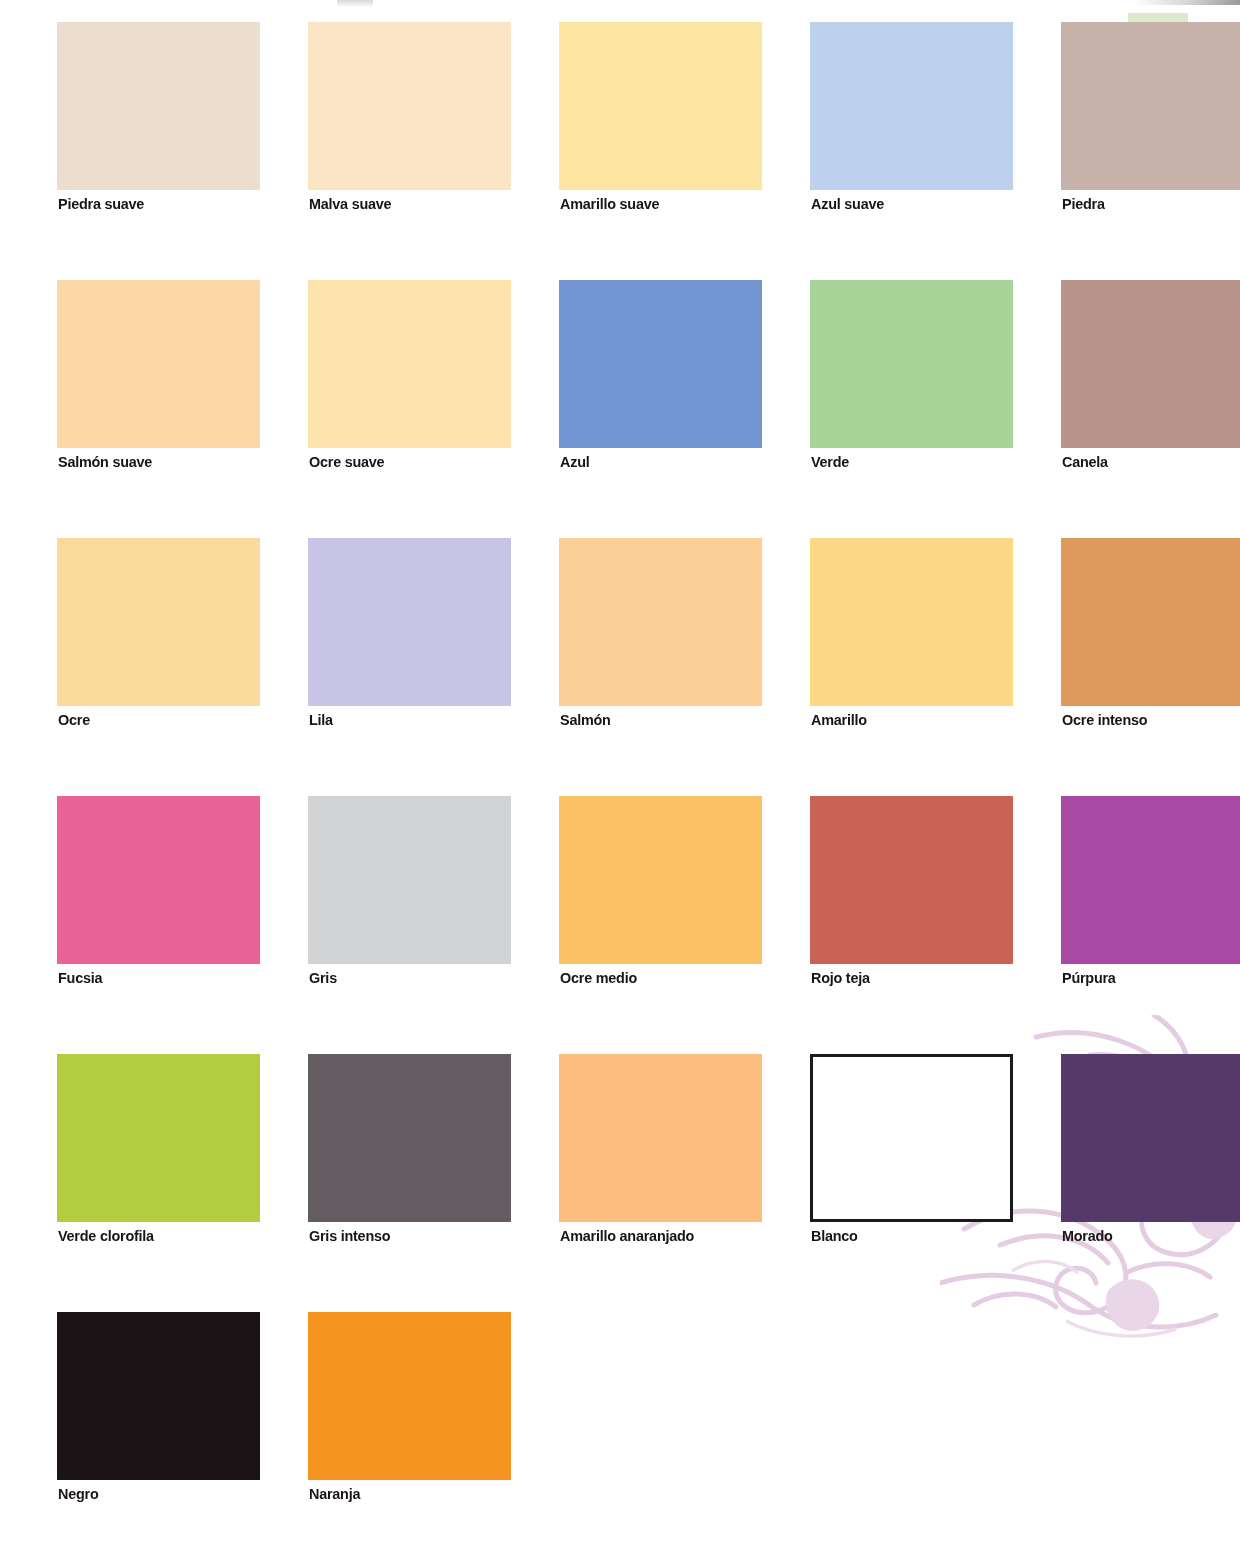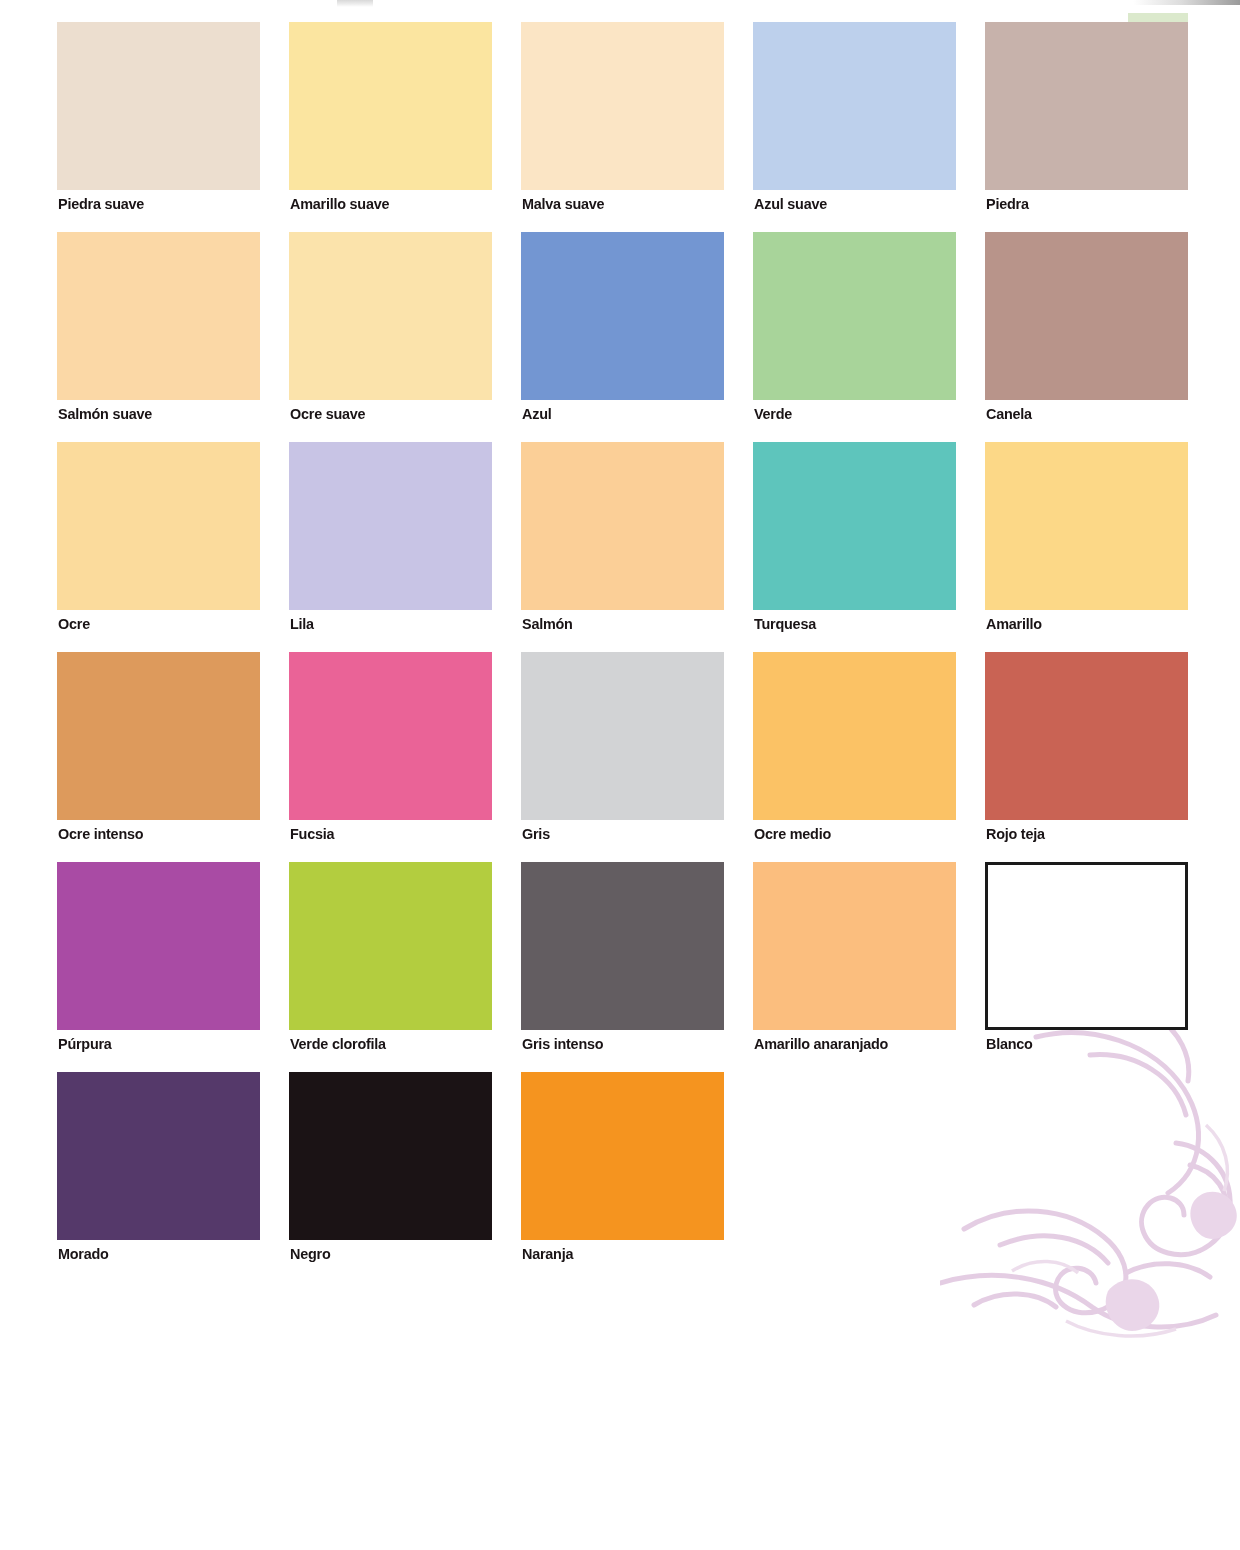--- a/index.html
+++ b/index.html
@@ -59,20 +59,21 @@
   #grid {
     position: absolute;
     left: 57px;
     top: 22px;
     width: 1133px;
     z-index: 2;
     display: grid;
     grid-template-columns: repeat(5, 203px);
     column-gap: 29px;
     row-gap: 0;
+    gap: 48px;
   }
   .cell {
     width: 203px;
     height: 210px;
     position: relative;
   }
   .chip {
     width: 203px;
     height: 168px;
     display: block;
@@ -127,28 +128,28 @@
     <path d="M72 256 C94 242 122 244 138 258"></path>
   </g>
 </svg>
 
 <div id="grid">
     <div class="cell">
       <div class="chip" style="background: rgb(236, 222, 207);"></div>
       <div class="chip-label">Piedra suave</div>
     </div>
     <div class="cell">
+      <div class="chip" style="background: rgb(251, 229, 197);"></div>
+      <div class="chip-label">Malva suave</div>
+    </div>
+    <div class="cell">
       <div class="chip" style="background: rgb(251, 229, 160);"></div>
       <div class="chip-label">Amarillo suave</div>
     </div>
     <div class="cell">
-      <div class="chip" style="background: rgb(251, 229, 197);"></div>
-      <div class="chip-label">Malva suave</div>
-    </div>
-    <div class="cell">
       <div class="chip" style="background: rgb(189, 208, 236);"></div>
       <div class="chip-label">Azul suave</div>
     </div>
     <div class="cell">
       <div class="chip" style="background: rgb(199, 178, 171);"></div>
       <div class="chip-label">Piedra</div>
     </div>
     <div class="cell">
       <div class="chip" style="background: rgb(251, 216, 166);"></div>
       <div class="chip-label">Salmón suave</div>
@@ -173,24 +174,20 @@
       <div class="chip" style="background: rgb(251, 219, 156);"></div>
       <div class="chip-label">Ocre</div>
     </div>
     <div class="cell">
       <div class="chip" style="background: rgb(200, 196, 229);"></div>
       <div class="chip-label">Lila</div>
     </div>
     <div class="cell">
       <div class="chip" style="background: rgb(251, 207, 151);"></div>
       <div class="chip-label">Salmón</div>
-    </div>
-    <div class="cell">
-      <div class="chip" style="background: rgb(94, 197, 188);"></div>
-      <div class="chip-label">Turquesa</div>
     </div>
     <div class="cell">
       <div class="chip" style="background: rgb(252, 216, 135);"></div>
       <div class="chip-label">Amarillo</div>
     </div>
     <div class="cell">
       <div class="chip" style="background: rgb(221, 154, 92);"></div>
       <div class="chip-label">Ocre intenso</div>
     </div>
     <div class="cell">

